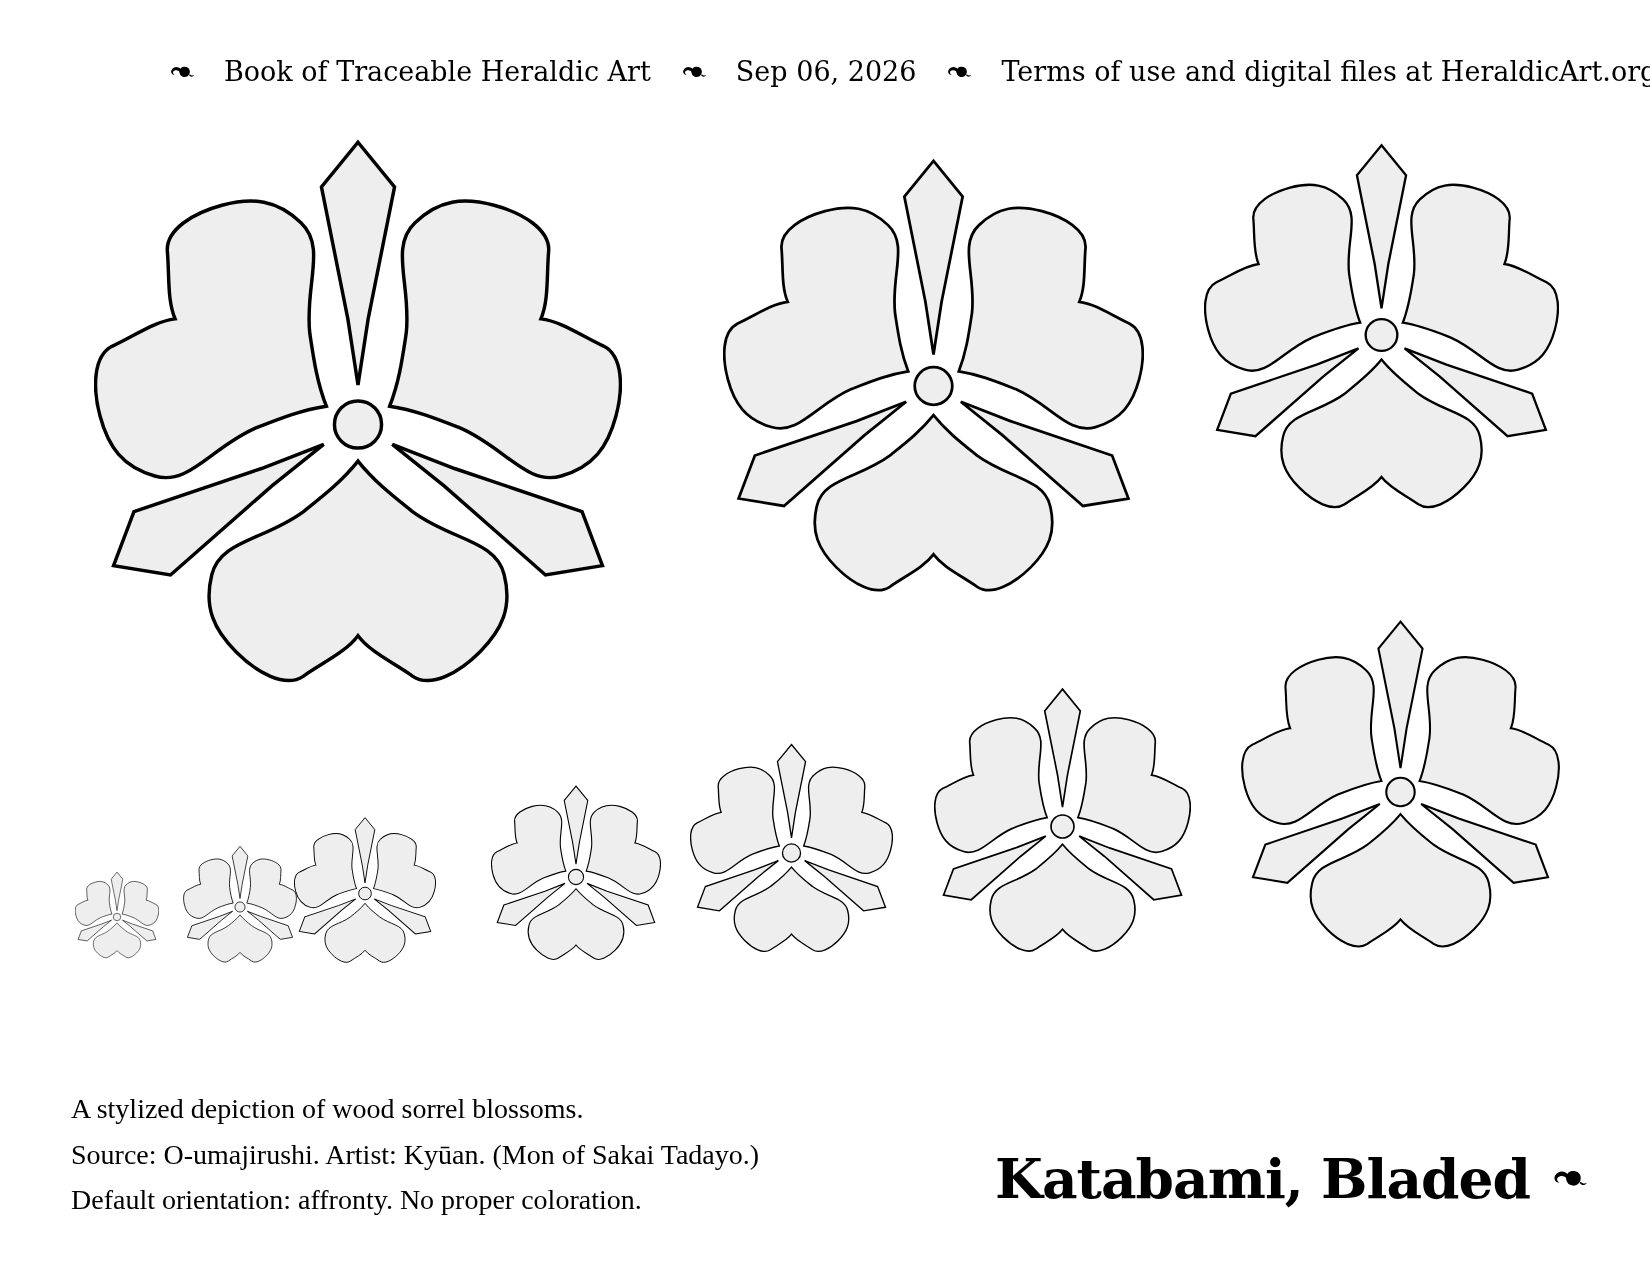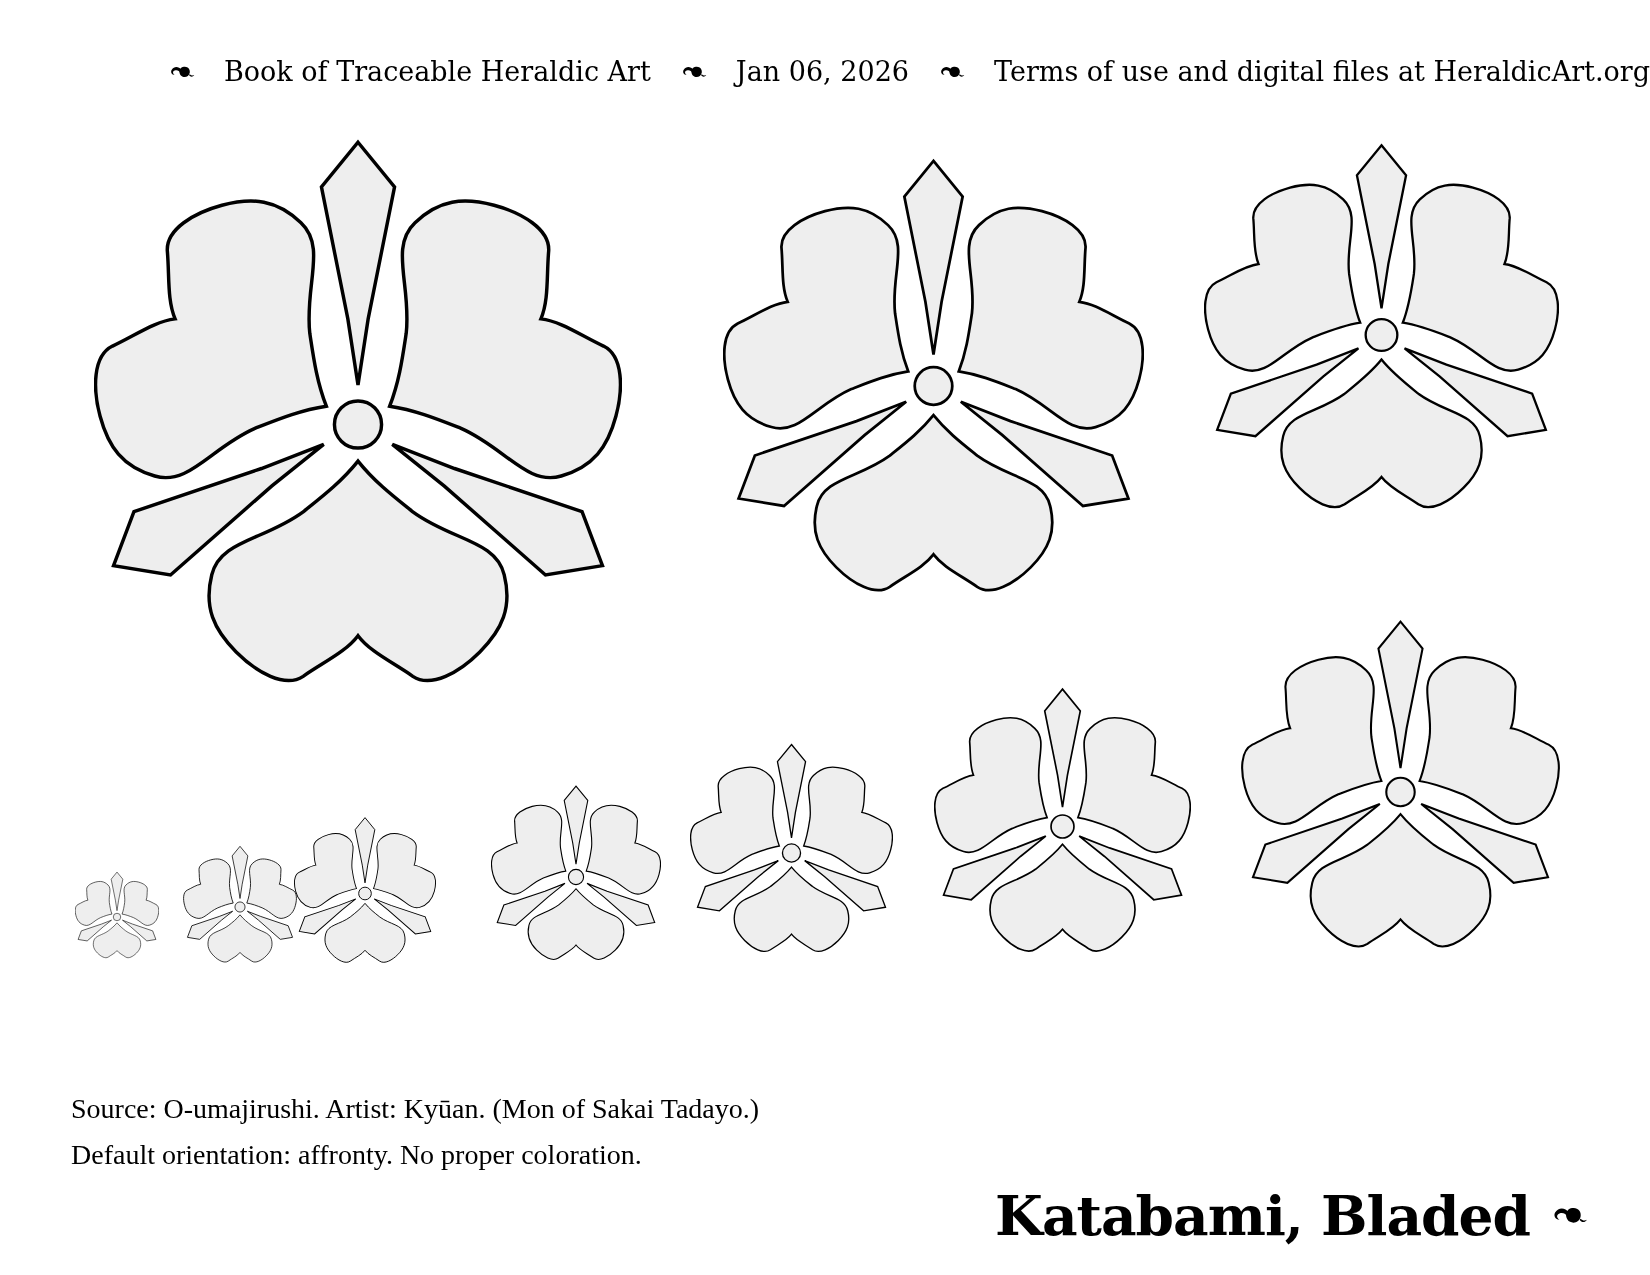--- a/index.html
+++ b/index.html
@@ -30,21 +30,20 @@
     position:absolute;left:71px;top:1086px;
     font-family:"Liberation Serif", serif;
     font-size:28px;line-height:45.5px;
     white-space:nowrap;
   }
   .title-row{
     position:absolute;right:62px;top:1146px;
     display:flex;align-items:center;gap:20px;
     font-size:55px;font-weight:bold;letter-spacing:-1px;
     white-space:nowrap;
-    margin-top:37px;
   }
   .hidden-defs{position:absolute;width:0;height:0;overflow:hidden;}
 </style>
 </head>
 <body>
 
 <svg class="hidden-defs" aria-hidden="true">
   <defs>
     <g id="katabami-mon" stroke="var(--motif-stroke)" fill="var(--motif-fill)" stroke-width="1.7" stroke-linejoin="miter">
 
@@ -73,21 +72,21 @@
       <svg width="27" height="18" viewBox="0 0 36 22">
           <use href="#fleuron-leaf"></use>
         </svg>
     </span>
     <span class="seg">Book of Traceable Heraldic Art</span>
     <span class="fleuron">
       <svg width="27" height="18" viewBox="0 0 36 22">
           <use href="#fleuron-leaf"></use>
         </svg>
     </span>
-    <span class="seg">Jan 06, 2026</span>
+    <span class="seg">Sep 06, 2026</span>
     <span class="fleuron">
       <svg width="27" height="18" viewBox="0 0 36 22">
           <use href="#fleuron-leaf"></use>
         </svg>
     </span>
     <span class="seg">Terms of use and digital files at HeraldicArt.org</span>
 
   </div>
 
   <svg class="motif" style="left:94px;top:136px;" width="528" height="577" viewBox="-130 -142 260 284">
@@ -116,20 +115,21 @@
     <use href="#katabami-mon"></use>
   </svg>
   <svg class="motif" style="left:934px;top:686px;" width="257" height="281" viewBox="-130 -142 260 284">
     <use href="#katabami-mon"></use>
   </svg>
   <svg class="motif" style="left:1241px;top:618px;" width="319" height="348" viewBox="-130 -142 260 284">
     <use href="#katabami-mon"></use>
   </svg>
 
   <div class="desc-block">
+    <div>A stylized depiction of wood sorrel blossoms.</div>
     <div>Source: O-umajirushi. Artist: Kyūan. (Mon of Sakai Tadayo.)</div>
     <div>Default orientation: affronty. No proper coloration.</div>
   </div>
 
   <div class="title-row">
     <span>Katabami, Bladed</span>
     <span class="fleuron">
       <svg width="38" height="25" viewBox="0 0 36 22">
           <use href="#fleuron-leaf"></use>
         </svg>

